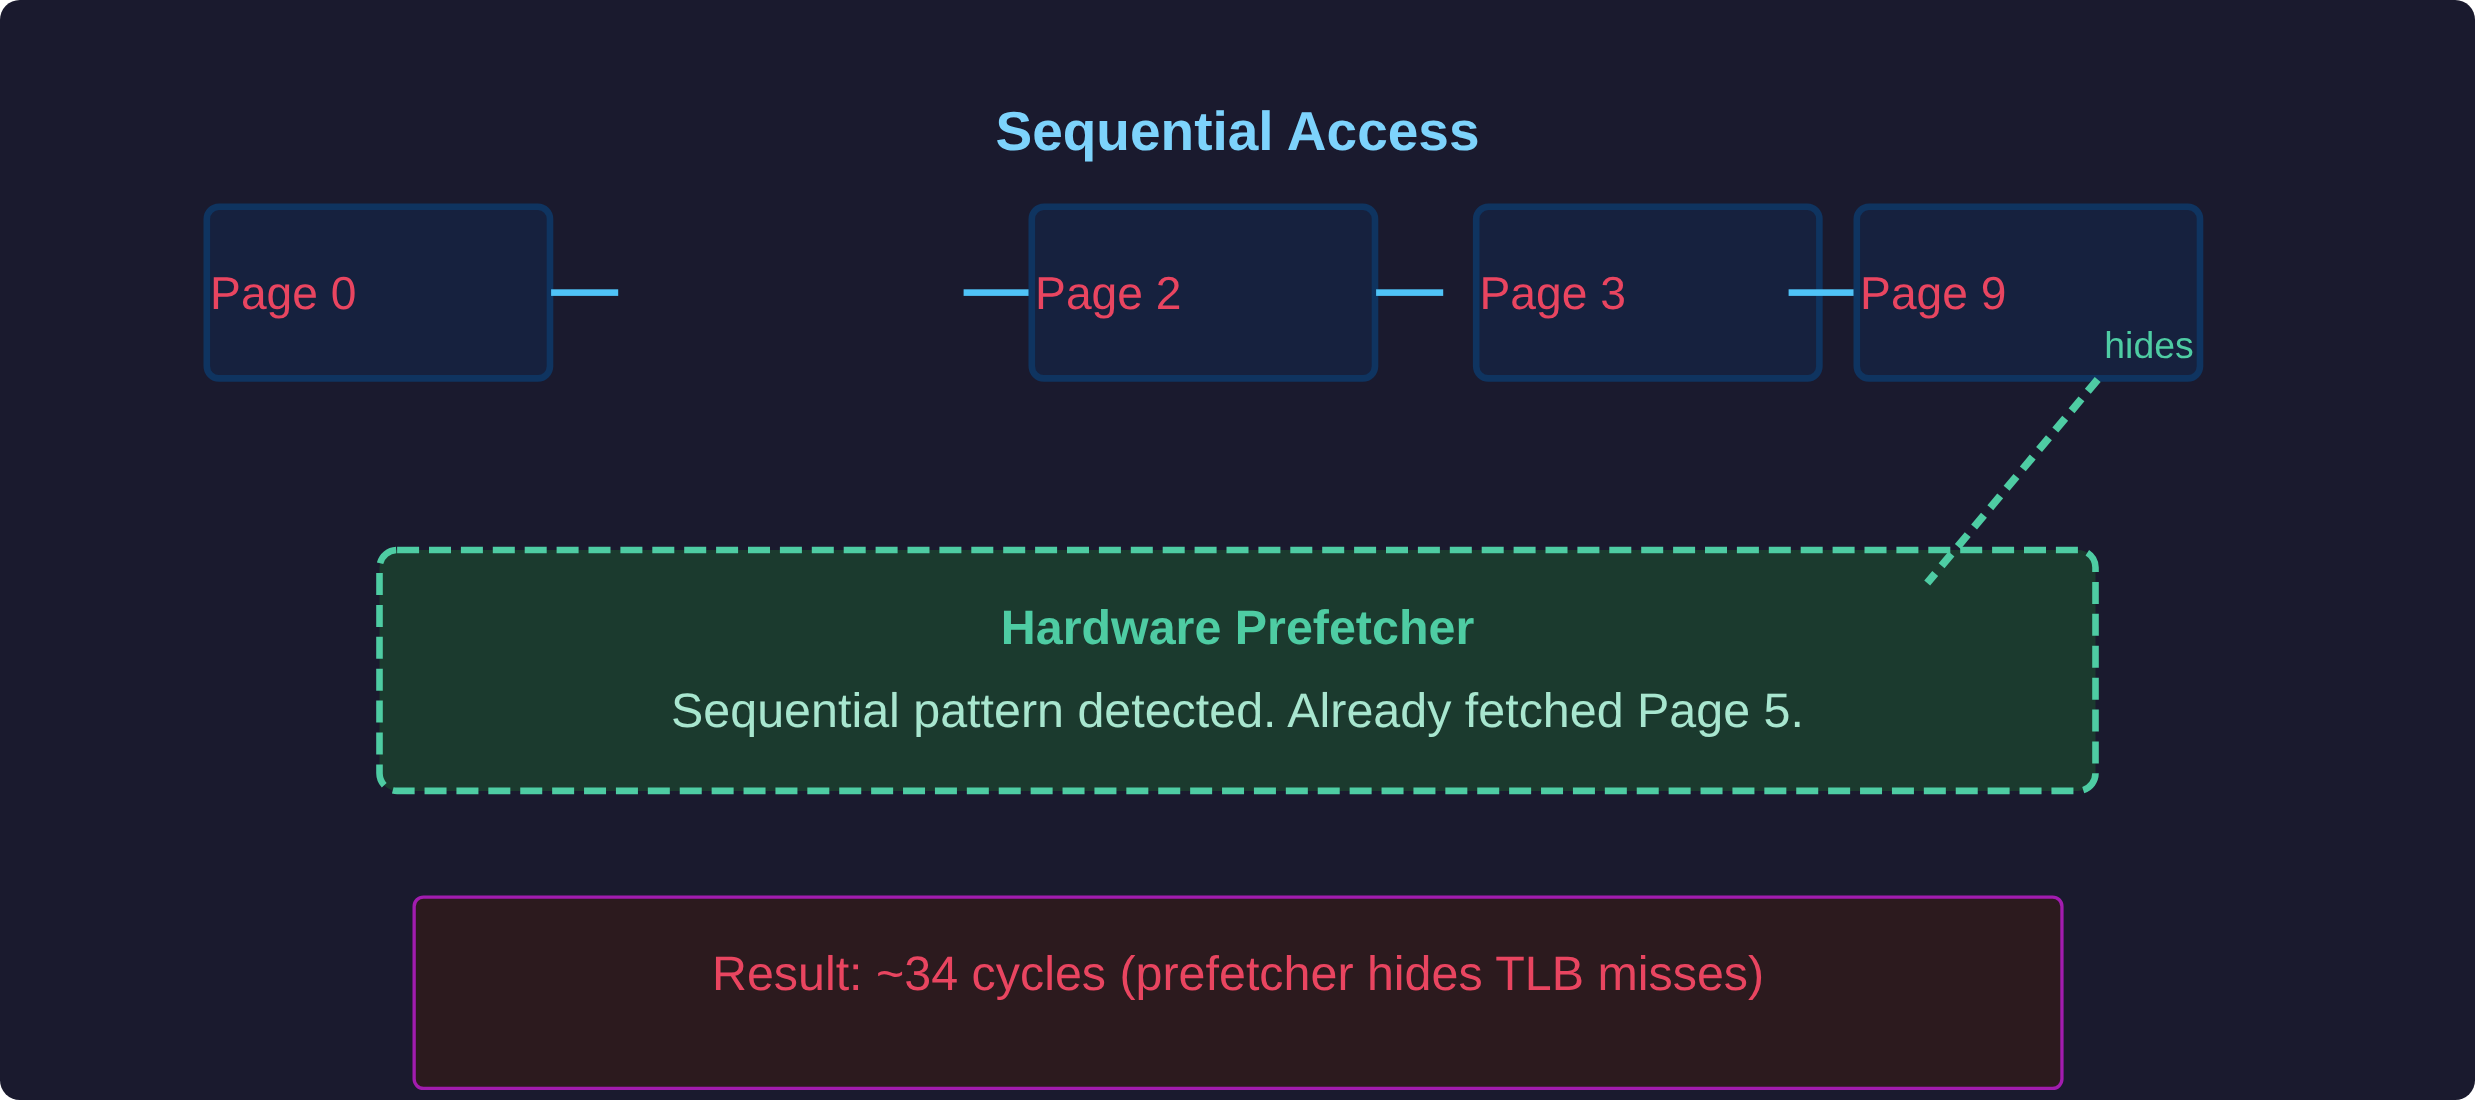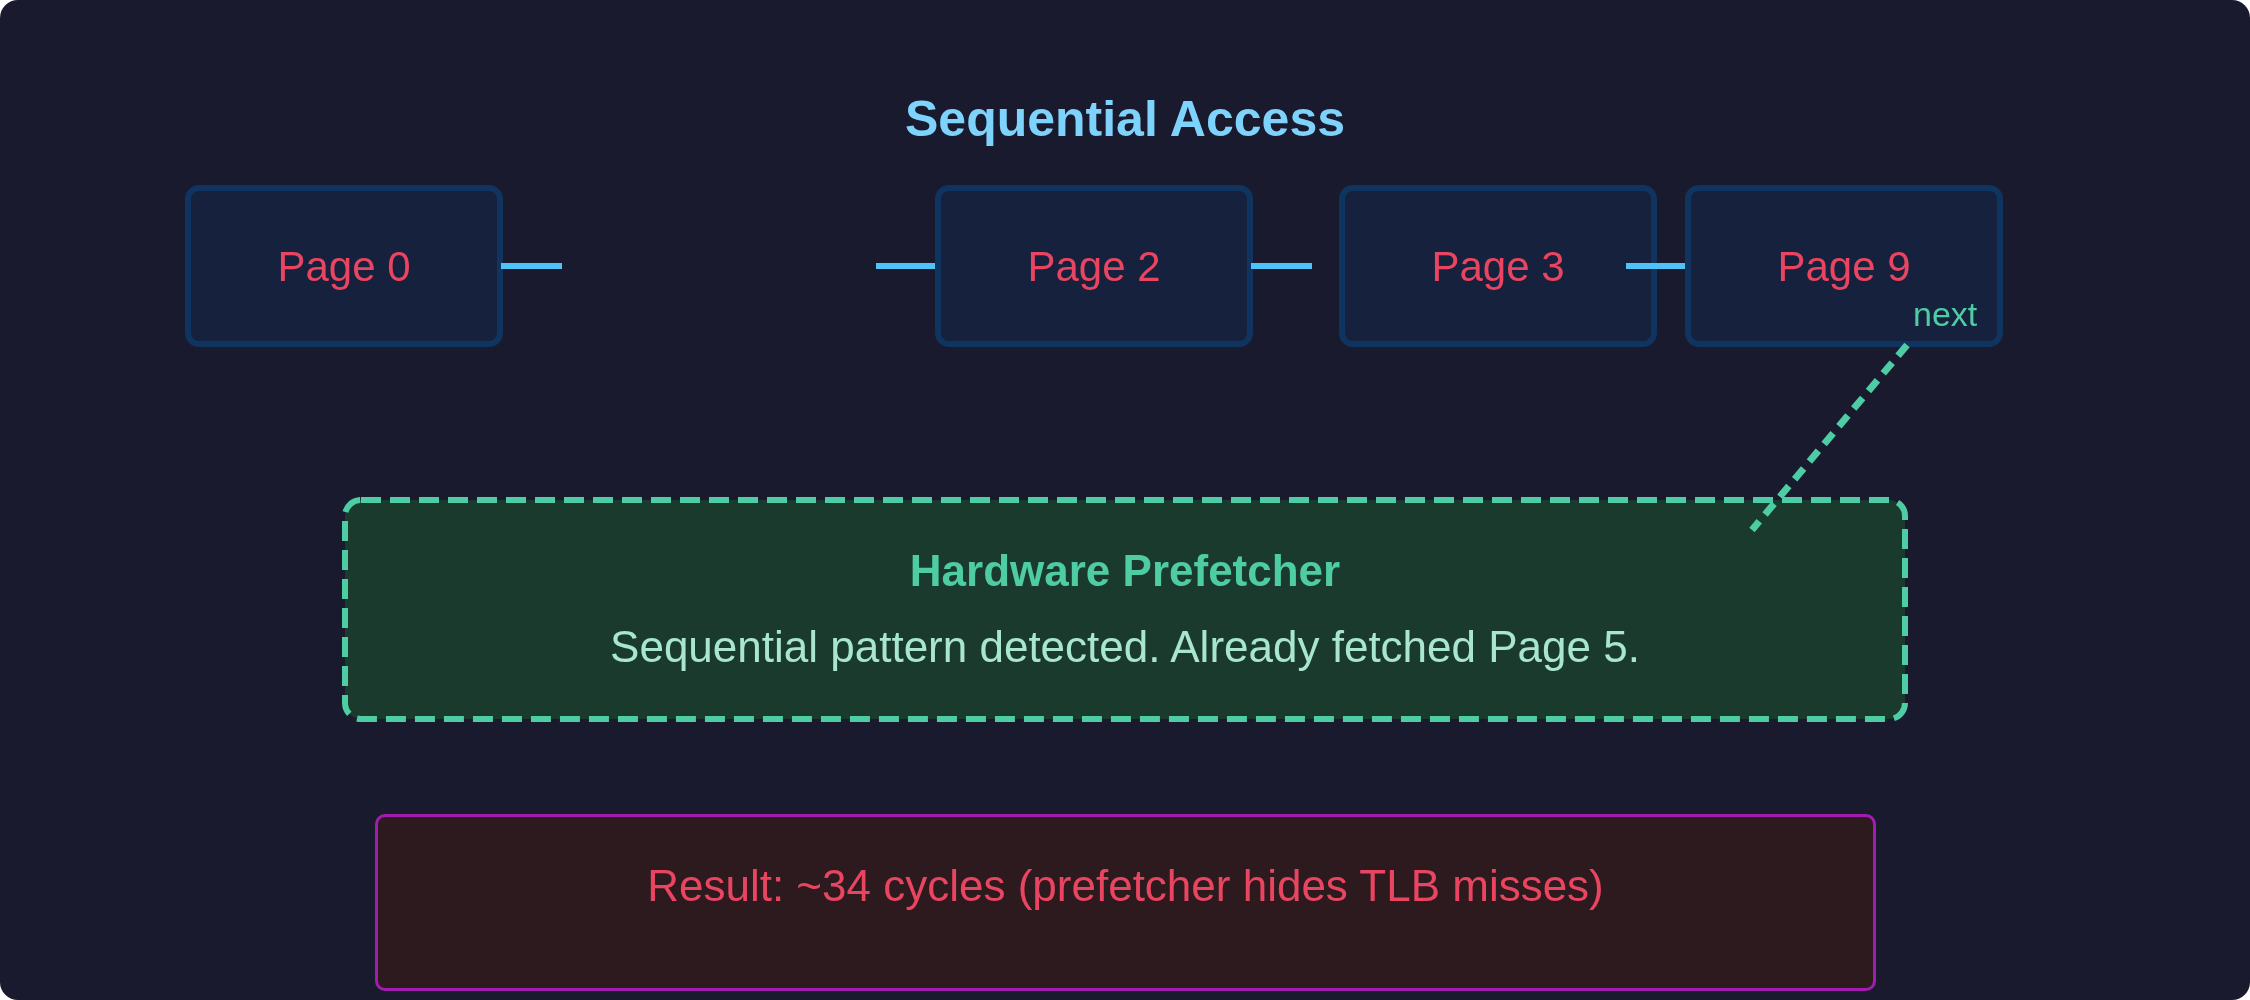--- a/index.html
+++ b/index.html
@@ -10,21 +10,21 @@
   }
   .title {
     position: absolute; left: 0; top: 52px; width: 2250px; text-align: center;
     font-weight: bold; font-size: 50px; color: #7dd3fc; line-height: 60px; margin-top: 37px;
   }
   .page-box {
     position: absolute; top: 185px; width: 318px; height: 162px; box-sizing: border-box;
     border: 6px solid #0f3460; border-radius: 14px; background: #16213e;
   }
   .page-label {
-    position: absolute; left: 0; right: 0; top: 54px; text-align: center;
+    position: absolute; left: 0; right: 0; top: 54px; text-align: left;
     font-size: 42px; color: #e94560; line-height: 44px;
   }
   .connector {
     position: absolute; top: 263px; height: 6px; background: #4fc3f7;
   }
   .next-label {
     position: absolute; left: 1913px; top: 296px; font-size: 34px; color: #4ecca3; line-height: 36px;
   }
   .overlay-svg { position: absolute; left: 0; top: 0; }
   .prefetch-title {
@@ -65,21 +65,21 @@
 
   <div class="page-box" style="left:1310px;margin-left:29px;">
     <div class="page-label">Page 3</div>
   </div>
   <div class="connector" style="left:1626px; width:61px;"></div>
 
   <div class="page-box" style="left:1685px;">
     <div class="page-label">Page 9</div>
   </div>
 
-  <div class="next-label">next</div>
+  <div class="next-label">hides</div>
 
   <svg class="overlay-svg" width="2250" height="1000">
     <rect x="345" y="500" width="1560" height="219" rx="16" ry="16" fill="#1b3a2e" stroke="#4ecca3" stroke-width="6" stroke-dasharray="20 9"></rect>
     <line x1="1907" y1="345" x2="1752" y2="530" stroke="#4ecca3" stroke-width="7" stroke-dasharray="14 9"></line>
   </svg>
 
   <div class="prefetch-title">Hardware Prefetcher</div>
   <div class="prefetch-desc">Sequential pattern detected. Already fetched Page 5.</div>
 
   <div class="result-box">

